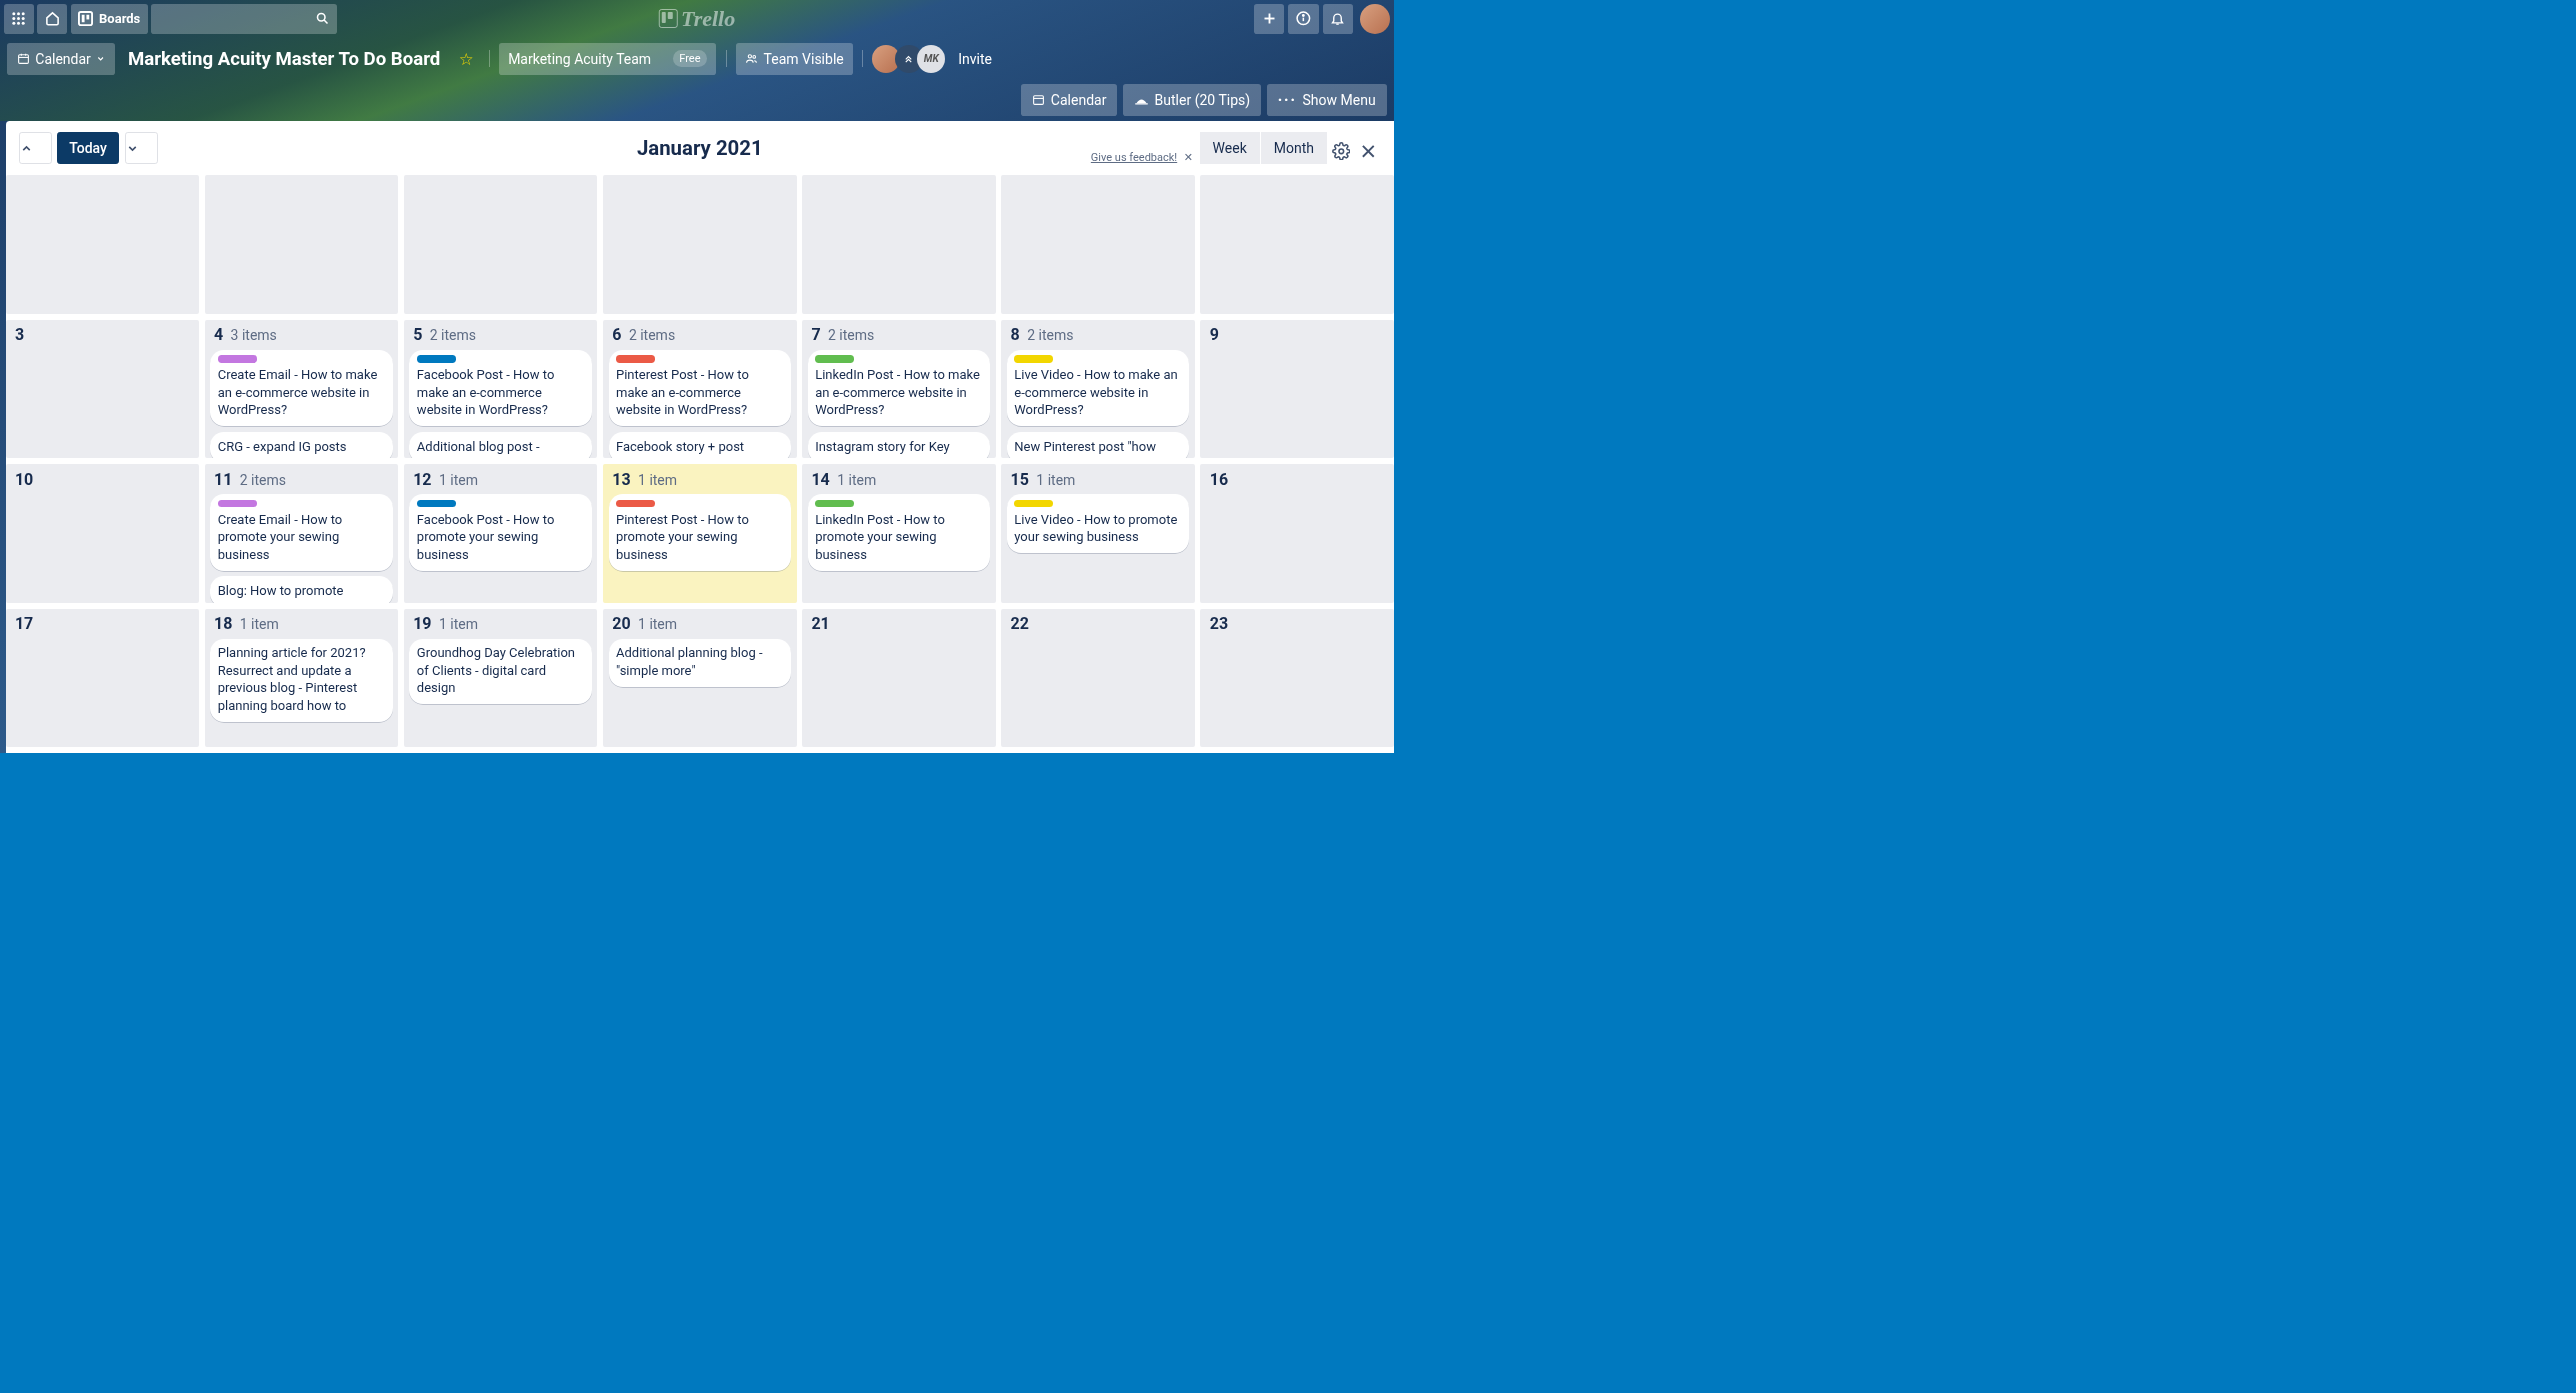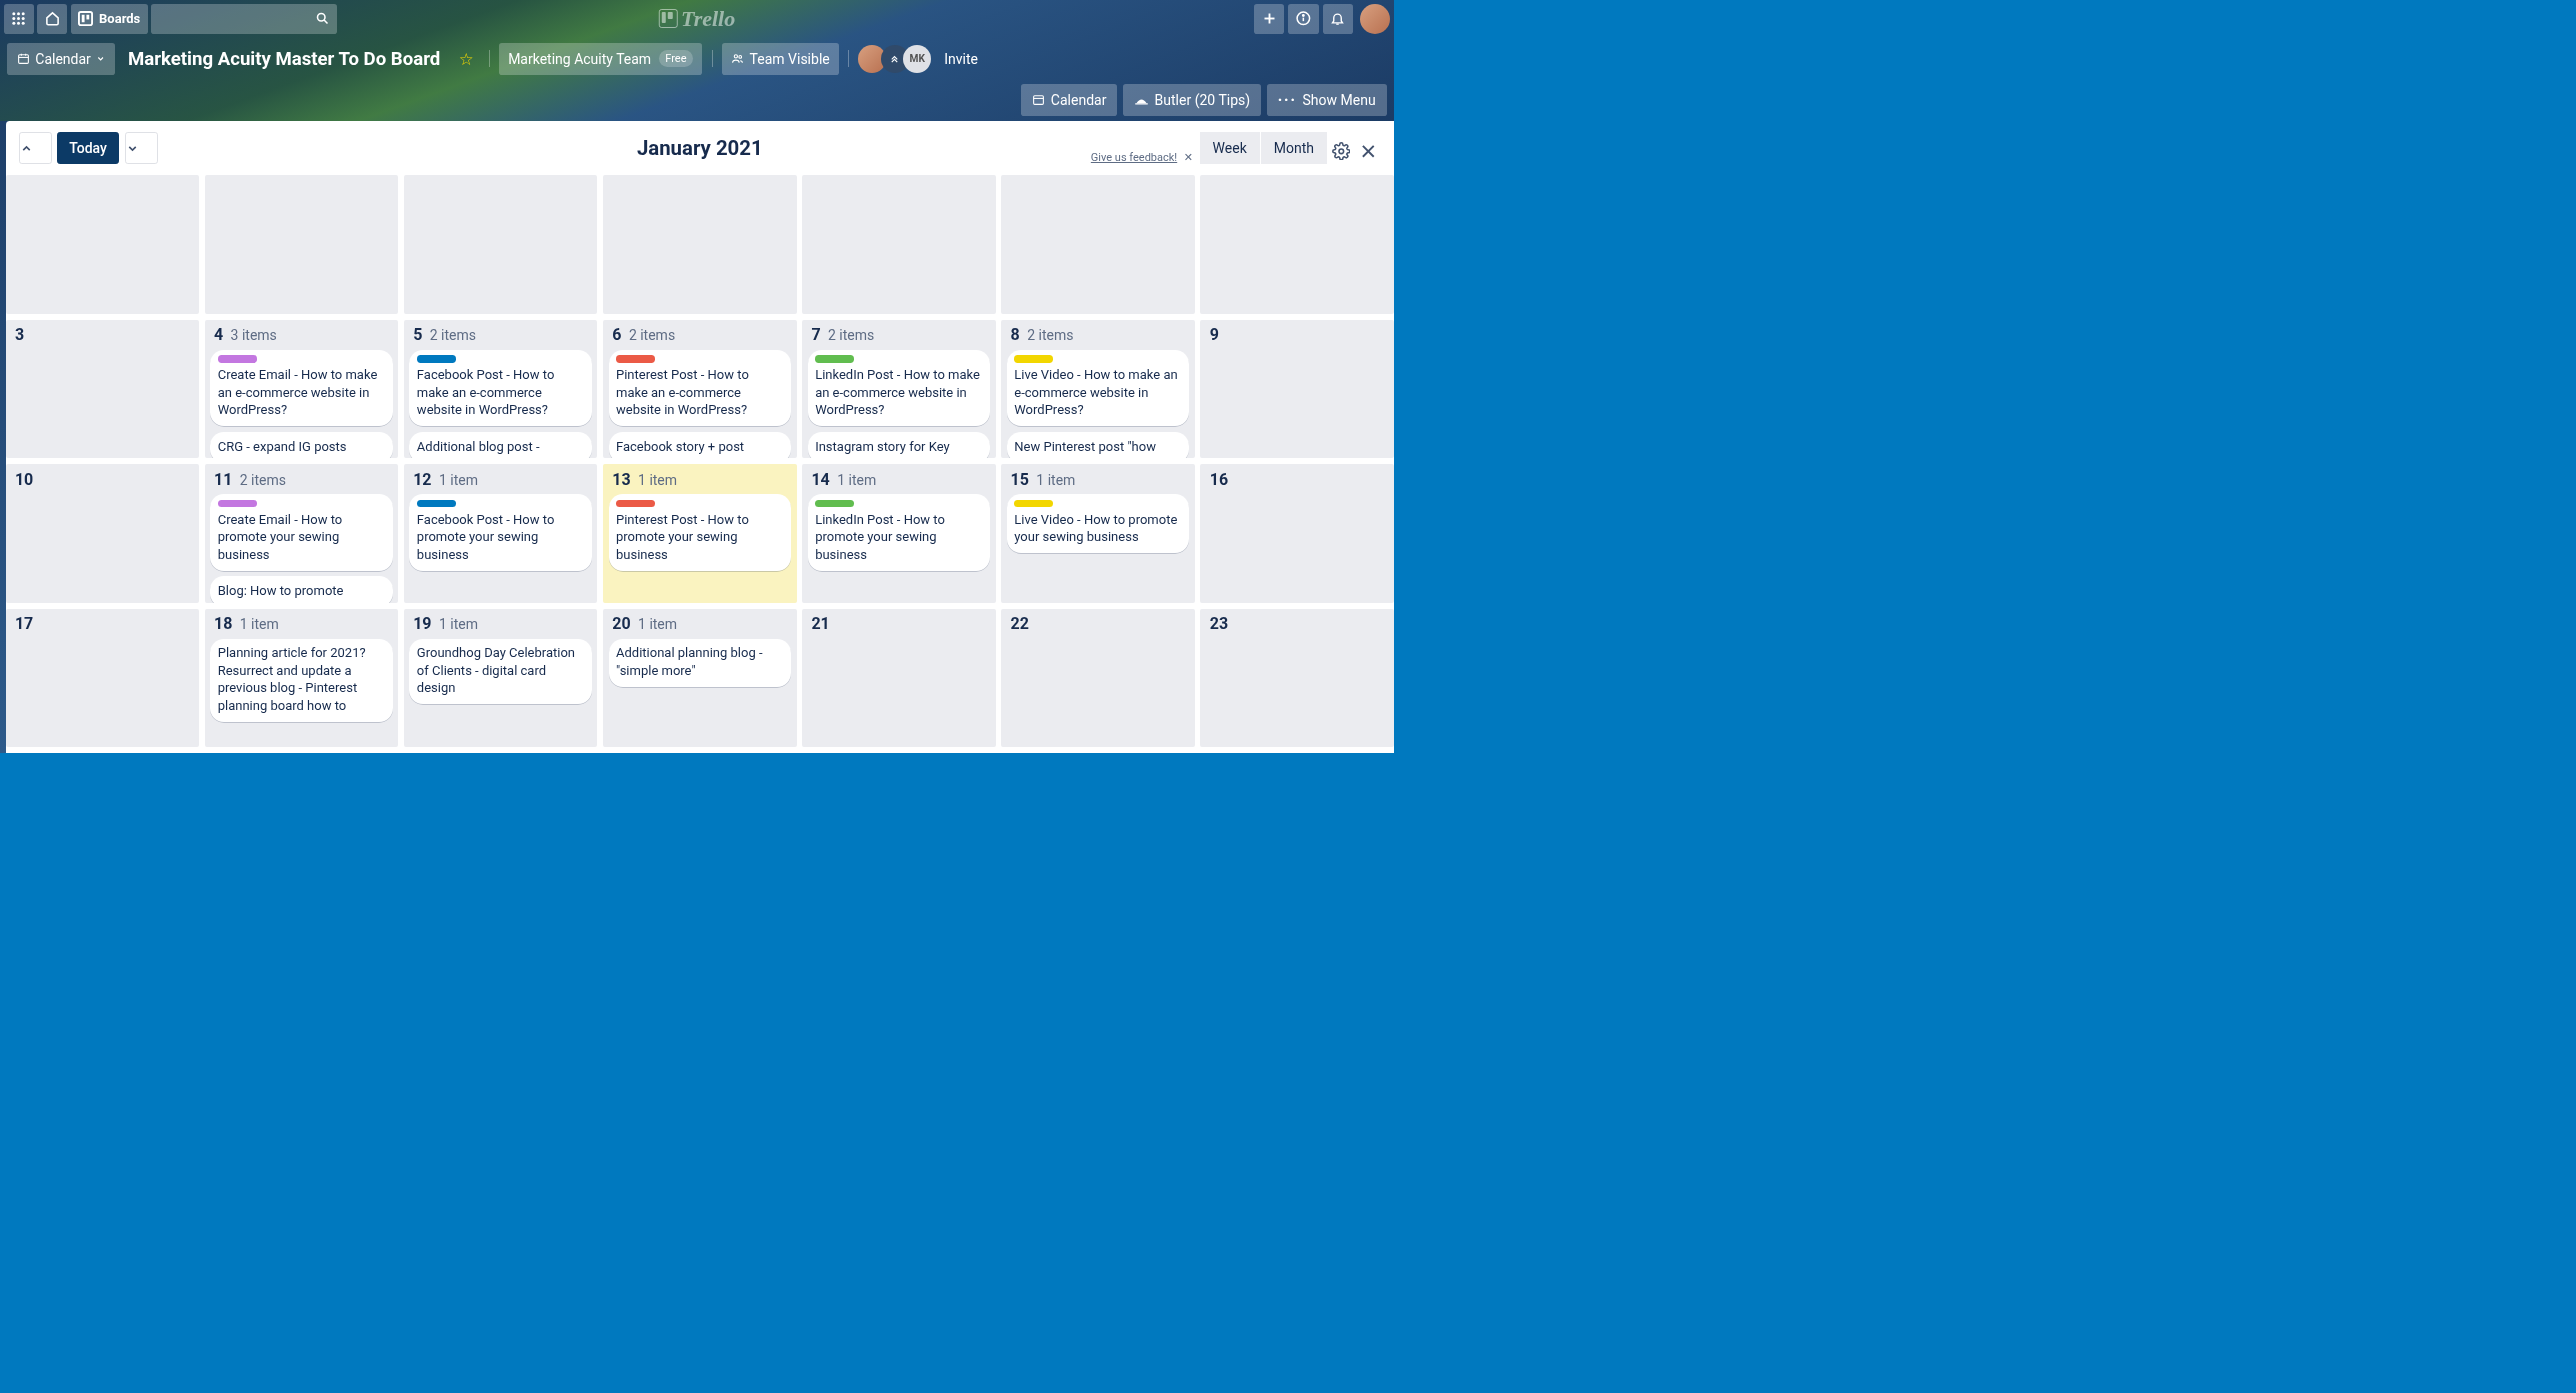--- a/index.html
+++ b/index.html
@@ -112,36 +112,37 @@
     color: #fff;
     padding: 0 7.4px;
   }
   .star { color: #f2d600; font-size: 16.7px; padding: 0 5.6px; cursor: pointer; }
   .divider { width: 0.9px; height: 16.7px; background: rgba(255,255,255,0.3); margin: 0 3.7px; }
   .badge {
     font-size: 11px;
     background: rgba(255,255,255,0.2);
     padding: 1.9px 6.5px;
     border-radius: 9.3px;
-    margin-left: 2px;
+    margin-left: 16px;
     font-weight: 400;
   }
   .member-stack {
     display: flex;
   }
   .member {
     width: 28px; height: 28px; border-radius: 50%;
     margin-left: -5.6px;
     border: 0;
     display: flex;
     align-items: center;
     justify-content: center;
     font-size: 10.2px;
     font-weight: 700;
     color: #555;
+    font-style: italic;
   }
   .member:first-child { margin-left: 0; }
   .m1 { background: linear-gradient(135deg,#d8a080,#b87050); }
   .m2 { background: #304a6a; }
   .m3 { background: #dfe1e6; }
   .invite { color:#fff; font-size:14px; padding:0 7.4px; cursor:pointer; }
 
   
   .secondary-bar {
     display: flex;

